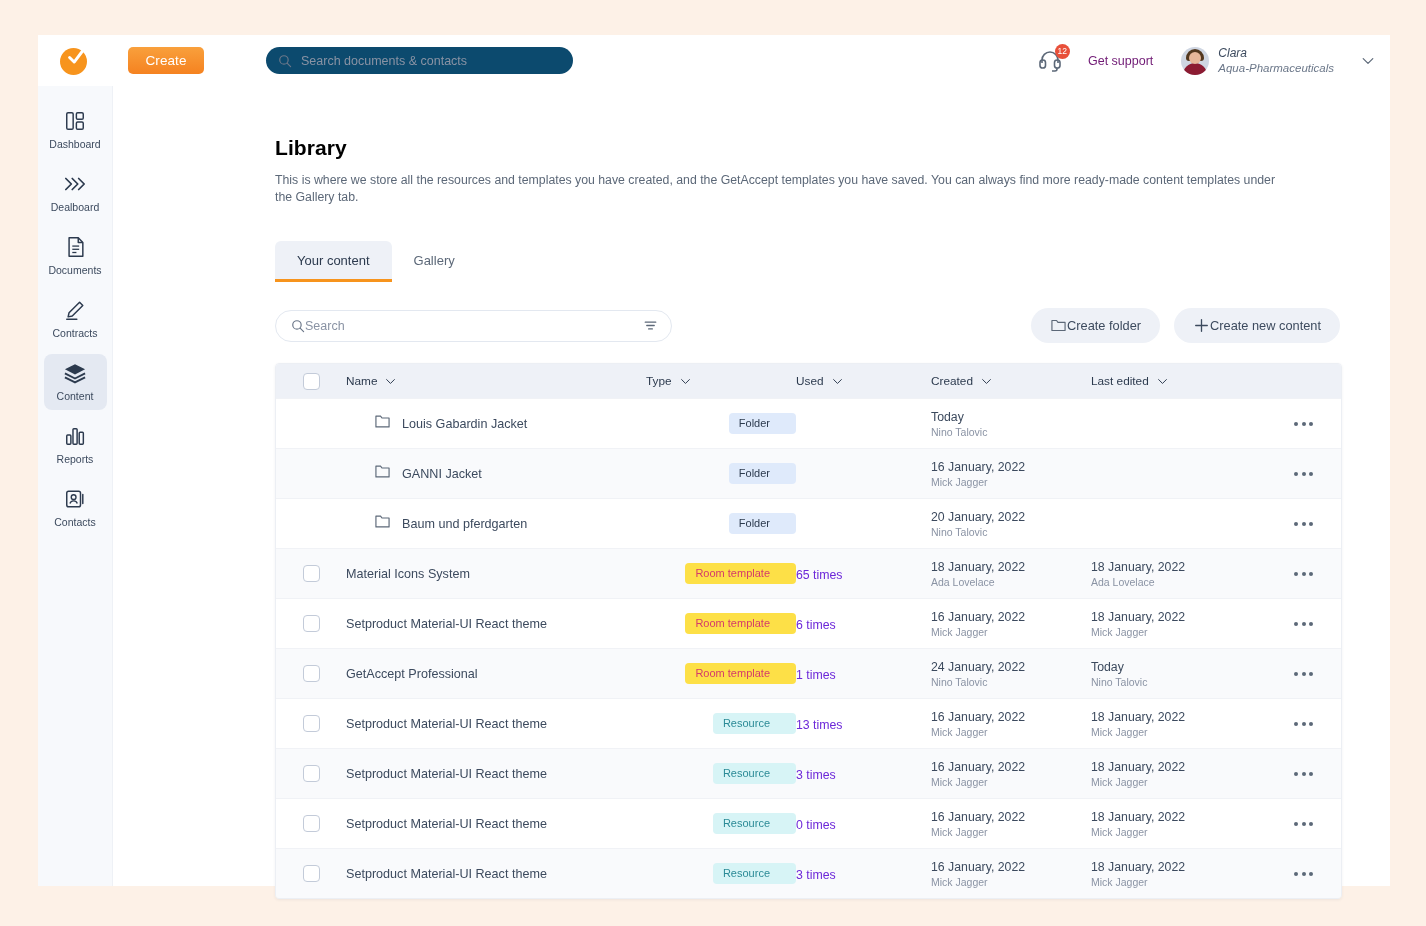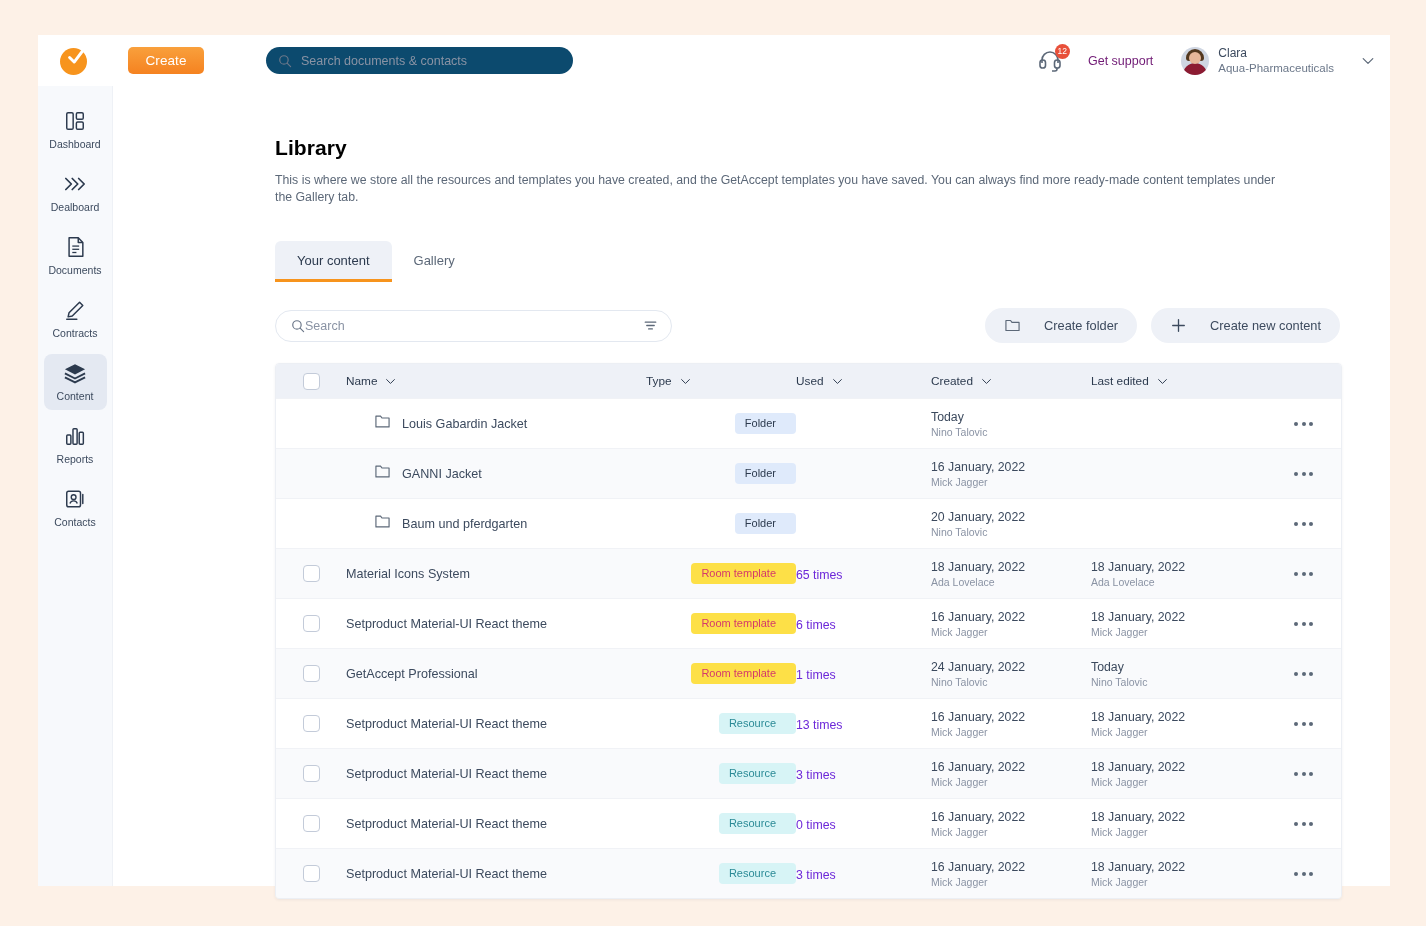--- a/index.html
+++ b/index.html
@@ -93,21 +93,21 @@
     border-radius:50%; background:#e7b79a; transform: translateX(-50%);
   }
   .avatar .hair {
     position:absolute; left:50%; top:2px; width:18px; height:12px;
     border-radius:9px 9px 3px 3px; background:#53381f; transform: translateX(-50%);
   }
   .avatar .body {
     position:absolute; left:50%; bottom:0; width:24px; height:12px;
     border-radius:12px 12px 0 0; background:#8c1b32; transform: translateX(-50%);
   }
-  .user-info { margin-left: 9px; line-height: 1.25; }
+  .user-info { margin-left: 9px; line-height: 1.25; font-style: italic; }
   .user-name { font-size: 12px; color: #3c4a5e; }
   .user-org { font-size: 11.5px; color: #6b7789; }
   .chev-btn { margin-left: 26px; cursor: pointer; display:flex; }
   
   .body-wrap { display: flex; flex: 1 1 auto; min-height: 0; }
   .sidebar {
     width: 75px; flex: 0 0 75px;
     background: #f7f9fc;
     padding-top: 16px;
     border-right: 1px solid #eef1f6;
@@ -163,21 +163,21 @@
     display: flex; align-items: center;
     padding: 0 13px 0 15px;
     cursor: text;
   }
   .tbl-search .ph { font-size: 12.5px; color: #8a93a4; flex:1 1 auto;}
   .tb-right { margin-left: auto; display: flex; align-items: center; gap: 14px; }
   .pill {
     height: 35px; border-radius: 18px;
     background: #eef1f7;
     display: flex; align-items: center;
-    gap: 23px; padding: 0 19px;
+    gap: 0; padding: 0 19px;
     font-size: 12.8px; color: #3c4a5e;
     cursor: pointer;
   }
   
   .table {
     margin-top: 20px;
     width: 1067px;
     border: 1px solid #eceff4;
     border-radius: 4px;
     box-shadow: 0 1px 3px rgba(40,60,90,.07);
@@ -201,21 +201,21 @@
     width: 17px; height: 17px;
     border: 1px solid #c3cbd9; border-radius: 4px;
     background: #fff; cursor: pointer;
   }
   .row-alt { background: #f9fafc; }
   .row-white { background: #ffffff; }
   .rowline { border-top: 1px solid #f0f2f6; }
   .cell-name { font-size: 12.6px; color: #3c4a5e; }
   .badge-pill {
     display: inline-block;
-    font-size: 11px; padding: 5px 20px 5px 10px;
+    font-size: 11px; padding: 5px 26px 5px 10px;
     border-radius: 4px; line-height: 1;
   }
   .b-folder { background: #dfeafb; color: #2c3a4e; }
   .b-room   { background: #fde047; color: #d4396b; }
   .b-res    { background: #d7f4f6; color: #2b8a96; }
   .used-txt { font-size: 12.3px; color: #6d28d9; }
   .d-main { font-size: 12.3px; color: #3c4a5e; }
   .d-sub  { font-size: 10.5px; color: #8a93a4; margin-top: 2px; }
   .dots { display: flex; gap: 3.5px; cursor: pointer; padding: 6px; }
   .dots i { width: 4px; height: 4px; border-radius: 50%; background: #5c6878; display: block; }

